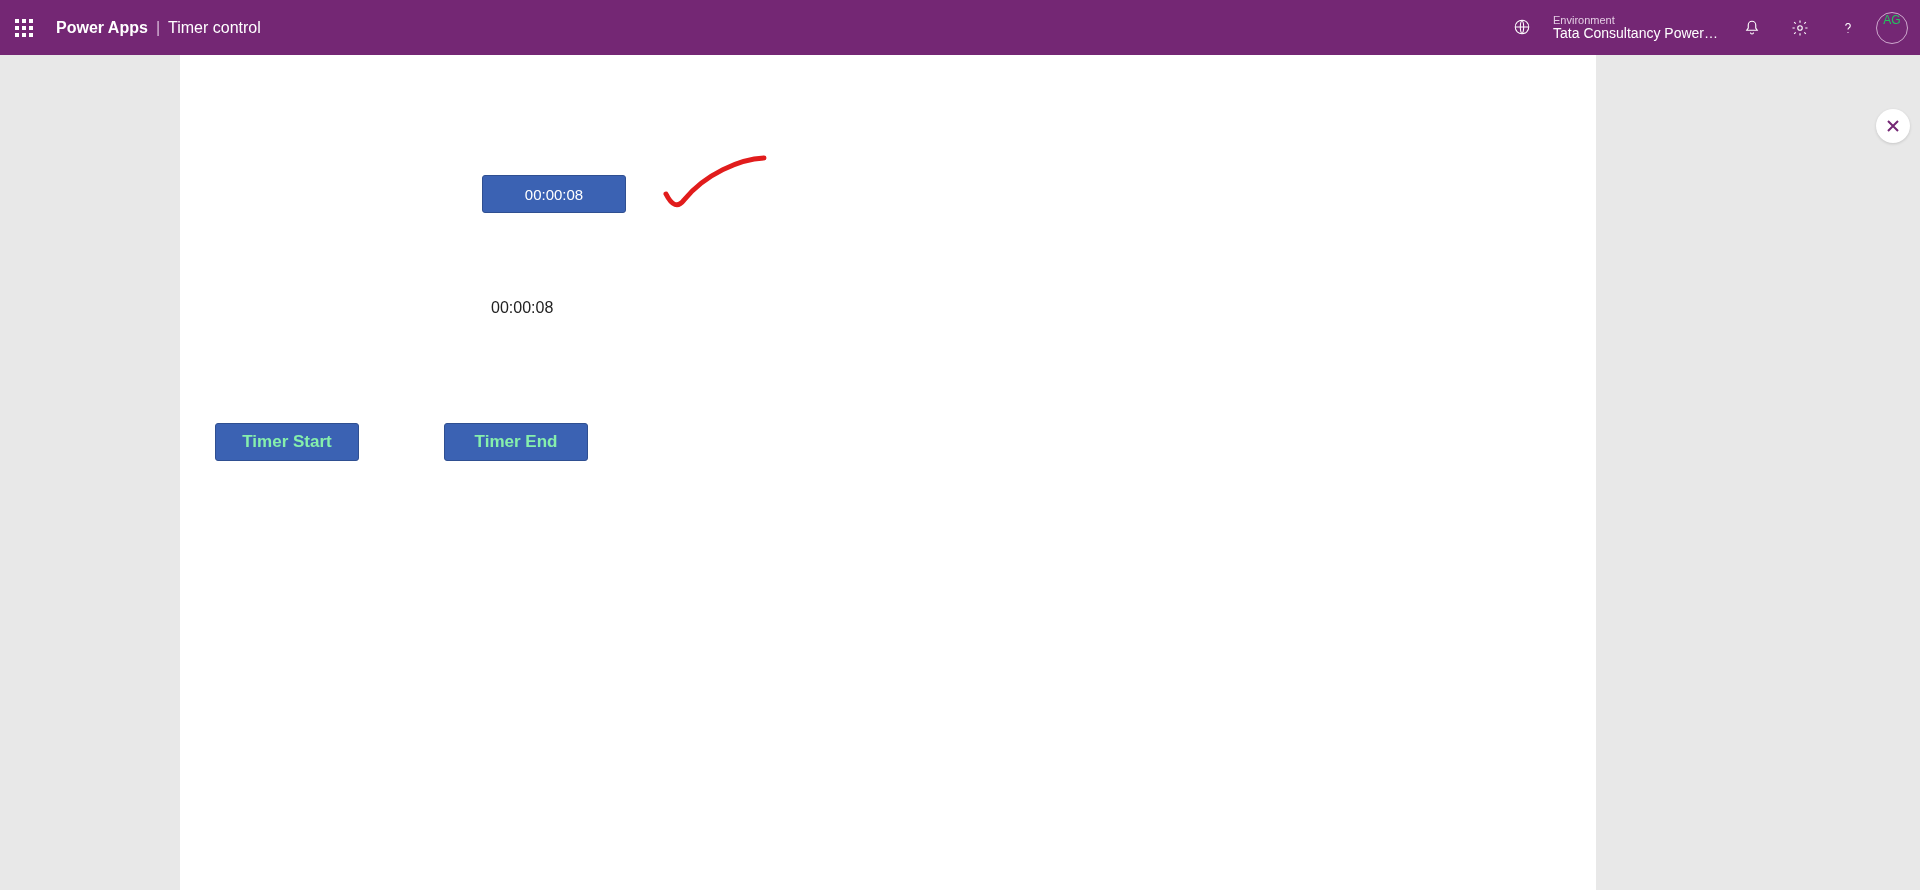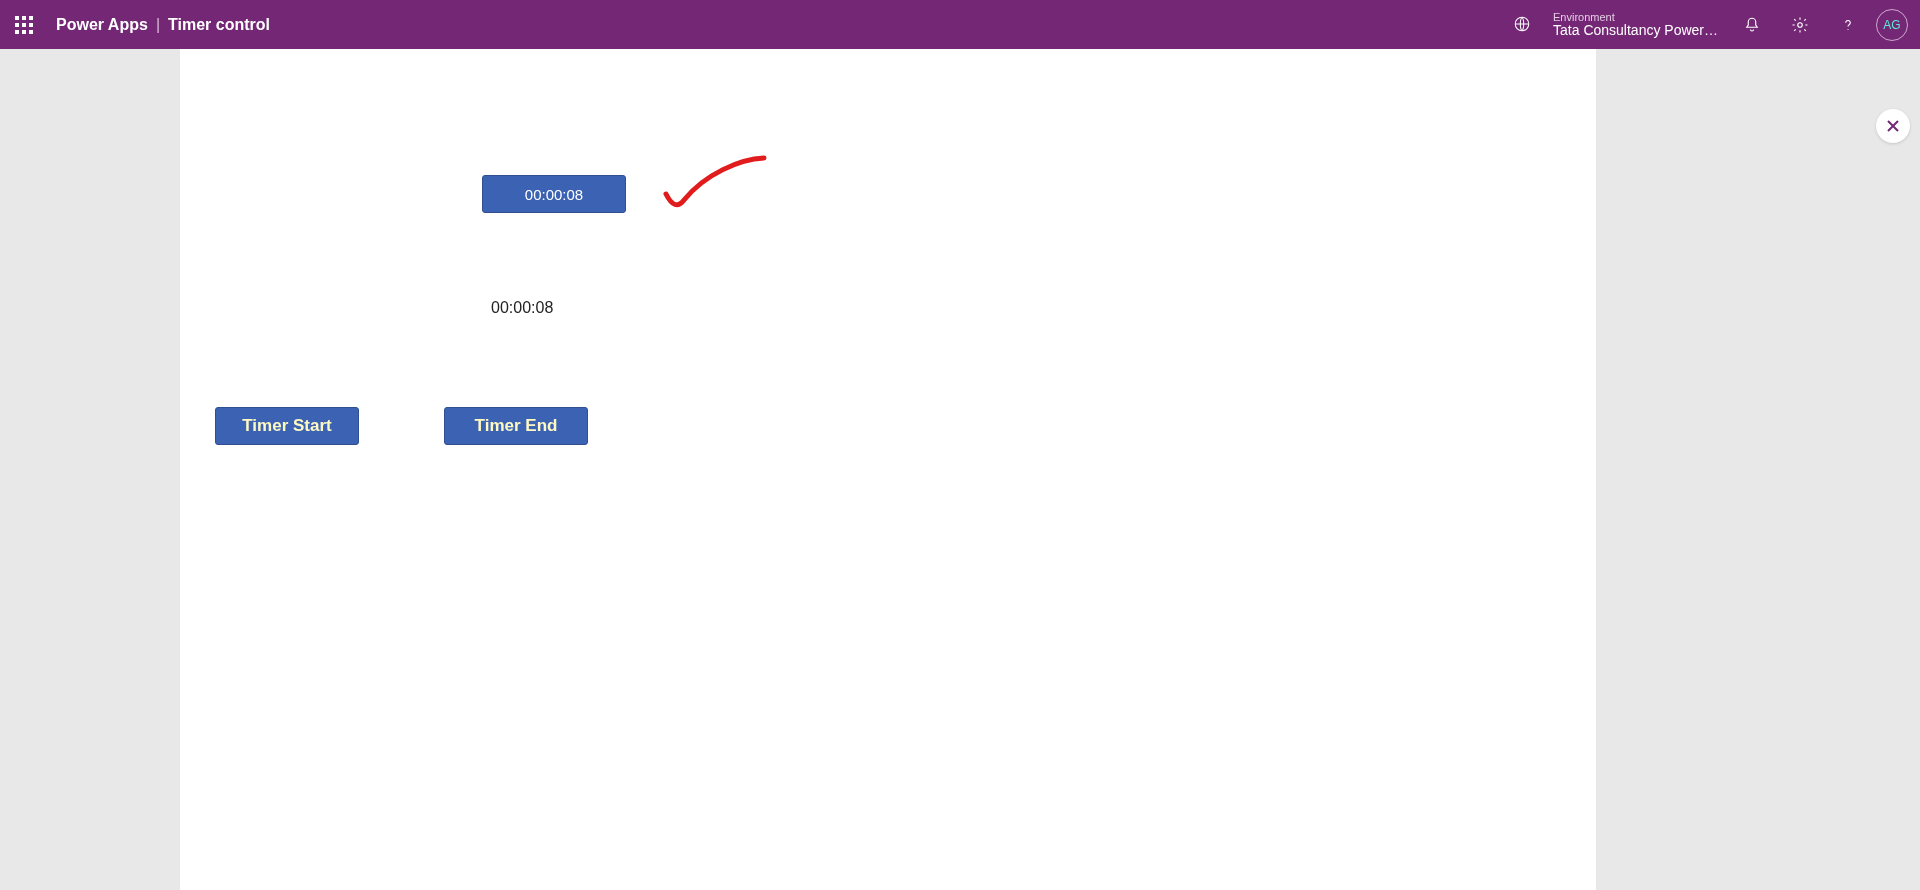--- a/index.html
+++ b/index.html
@@ -3,21 +3,21 @@
 <meta charset="utf-8">
 <style>
   * { box-sizing: border-box; margin: 0; padding: 0; }
   html, body { width: 100%; height: 100%; font-family: "Segoe UI", Arial, sans-serif; }
   body { background: #e8e8e8; overflow: hidden; }
 
   
   .header {
     position: absolute;
     top: 0; left: 0; right: 0;
-    height: 49px;
+    height: 55px;
     background: #742774;
     color: #fff;
     display: flex;
     align-items: center;
     z-index: 10;
   }
   .waffle {
     width: 48px; height: 48px;
     display: flex; align-items: center; justify-content: center;
     cursor: pointer;
@@ -28,42 +28,42 @@
     grid-template-rows: repeat(3, 4px);
     gap: 3px;
   }
   .waffle-grid span { background: #fff; width: 4px; height: 4px; }
   .brand {
     font-size: 16px; font-weight: 600;
     padding-left: 8px;
     display: flex; align-items: center; gap: 8px;
   }
   .brand .sep { color: #d8b8d8; font-weight: 400; }
-  .brand .subtitle { font-weight: 700; }
+  .brand .subtitle { font-weight: 400; }
   .header-spacer { flex: 1; }
   .env-block {
     display: flex; align-items: center; gap: 22px;
     padding-right: 10px;
     max-width: 220px;
   }
   .env-icon { width: 18px; height: 18px; display:flex; align-items:center; justify-content:center;}
   .env-text { display:flex; flex-direction:column; line-height:1.1; }
   .env-label { font-size: 11px; color: #e4cde4; }
   .env-name  { font-size: 14px; color:#fff; white-space: nowrap; overflow:hidden; text-overflow: ellipsis; max-width: 170px;}
   .hdr-icon {
     width: 48px; height: 48px;
     display:flex; align-items:center; justify-content:center;
     cursor:pointer;
   }
   .hdr-icon svg { width:18px; height:18px; stroke:#fff; fill:none; stroke-width:1.5;}
   .avatar {
     width:32px; height:32px; border-radius:50%;
     border:1px solid #cda7cd;
-    display:flex; align-items:center; justify-content:center;
-    font-size:12px; color:#5eead4; margin:0 12px 0 4px;
+    display:flex; justify-content:center;
+    font-size:12px; color:#22c55e; margin:0 12px 0 4px;
     cursor:pointer;
   }
 
   
   .stage {
     position:absolute;
     top:49px; left:0; right:0; bottom:0;
     background:#e8e8e8;
   }
   .canvas {
@@ -104,24 +104,25 @@
     left:311px; top:250px;
     font-size:16px;
     color:#222;
   }
   .pa-button {
     position:absolute;
     width:144px; height:38px;
     background:#3b62b3;
     border:1px solid #2f4f91;
     border-radius:3px;
-    color:#fef9c3;
+    color:#86efac;
     font-size:17px; font-weight:600;
     display:flex; align-items:center; justify-content:center;
     cursor:pointer;
+    margin-top:16px;
   }
   .btn-start { left:35px;  top:358px; }
   .btn-end   { left:264px; top:358px; }
 
   
   .checkmark {
     position:absolute;
     left:480px; top:105px;
     width:110px; height:60px;
     pointer-events:none;

